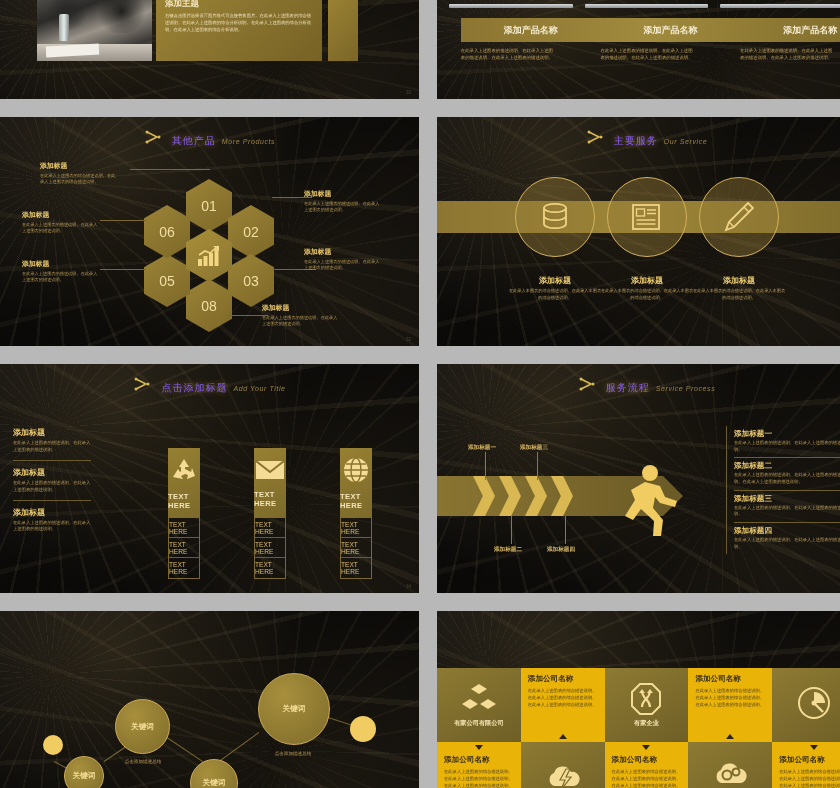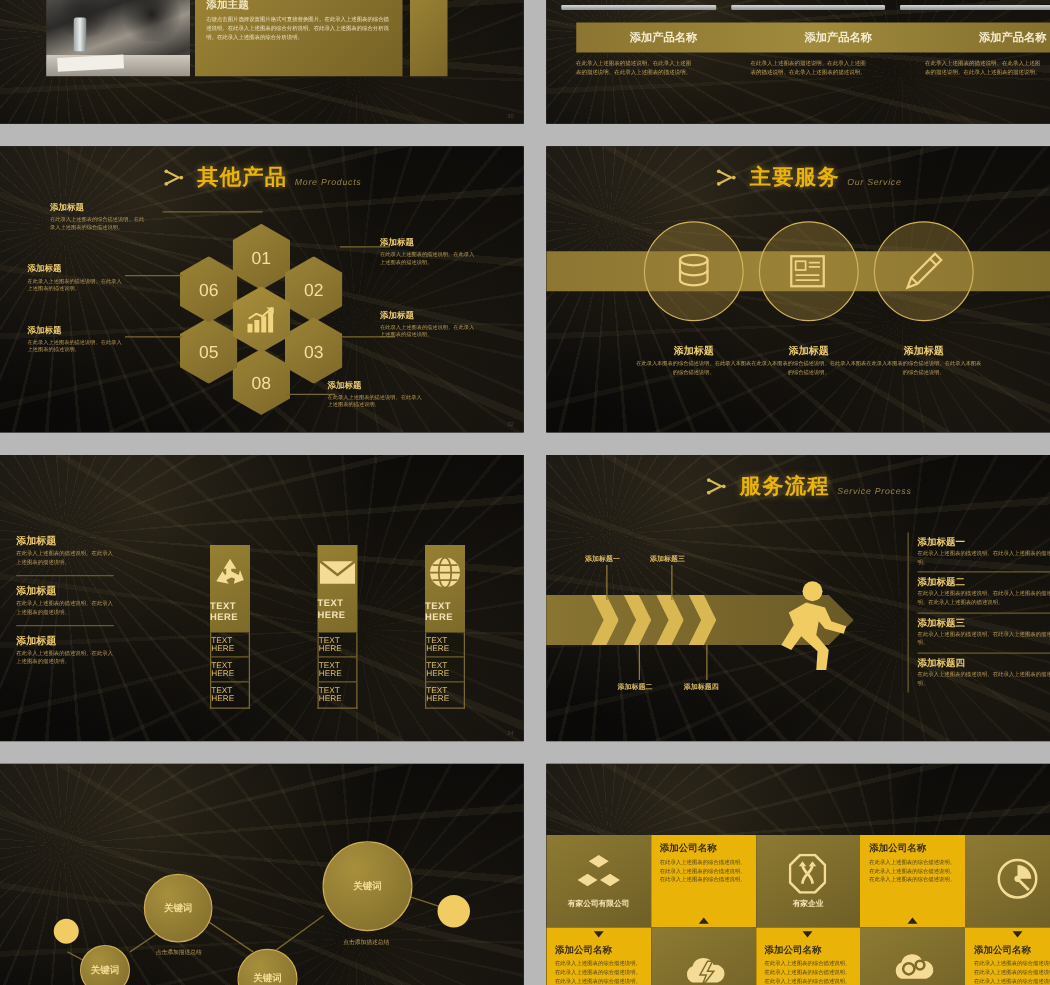--- a/index.html
+++ b/index.html
@@ -28,21 +28,21 @@
       radial-gradient(circle at 78% 72%, rgba(150,125,70,.10), rgba(0,0,0,0) 55%),
       repeating-conic-gradient(from 13deg at 12% 28%, rgba(255,230,160,.055) 0 1deg, rgba(0,0,0,0) 1deg 9deg),
       repeating-conic-gradient(from 47deg at 68% 61%, rgba(255,225,150,.045) 0 1deg, rgba(0,0,0,0) 1deg 11deg),
       linear-gradient(145deg,#151311 0%,#0a0908 45%,#100e0c 100%);
   }
   .slide > * { position:relative; z-index:1; }
 
   
   .shead{ display:flex; align-items:flex-end; justify-content:center; gap:6px; padding-top:13px;}
   .nodeicon{ width:22px; height:16px; flex:0 0 auto; margin-bottom:2px;}
-  .shead .cn{ font-size:17px; font-weight:bold; color:#eab308; letter-spacing:1px;
+  .shead .cn{ font-size:10px; font-weight:normal; color:#8b5cf6; letter-spacing:1px;
               text-shadow:0 0 6px rgba(220,180,90,.55); }
   .shead .en{ font-size:7px; color:#9c8448; letter-spacing:.6px; margin-bottom:3px; font-style:italic;}
   .body-txt{ font-size:4.4px; line-height:1.55; color:#c2a25c; }
 
   
   .s30-corner{ position:absolute; left:-14px; top:-30px; width:56px; height:70px;
     border-left:4px solid #8d7430; border-top:4px solid #8d7430; transform:skewX(-18deg); opacity:.85;}
   .s30-corner2{ position:absolute; right:-20px; top:-32px; width:56px; height:70px;
     border-right:4px solid #8d7430; border-top:4px solid #8d7430; transform:skewX(18deg); opacity:.85;}
   .s30-photo{ position:absolute; left:37px; top:-10px; width:115px; height:71px; overflow:hidden;
@@ -98,21 +98,21 @@
   .s33-cap{ position:absolute; width:96px; text-align:center;}
   .s33-cap .t{ font-size:8px; font-weight:bold; color:#edcd72; margin-bottom:2px;}
   .s33-cap .d{ font-size:4.2px; line-height:1.6; color:#bda05c;}
 
   
   .s34-left{ position:absolute; left:13px; top:63px; width:78px;}
   .s34-left .it{ padding-bottom:6px; margin-bottom:6px; border-bottom:1px solid #6a5a29;}
   .s34-left .it:last-child{ border-bottom:none;}
   .s34-left .t{ font-size:8px; font-weight:bold; color:#ecca6e; margin-bottom:2px;}
   .s34-left .d{ font-size:4.3px; line-height:1.6; color:#bb9d58;}
-  .s34-col{ position:absolute; top:72px; width:68px;padding-left:36px;}
+  .s34-col{ position:absolute; top:84px; width:68px;padding-left:36px;}
   .s34-top{ height:70px; background:linear-gradient(150deg,#968033,#7d6a2a);
      display:flex; flex-direction:column; align-items:center; justify-content:center; gap:9px;}
   .s34-top .th{ font-size:7.5px; font-weight:bold; color:#f3e4ba; letter-spacing:.4px;}
   .s34-bot{ border:1px solid #7a6830; border-top:none;}
   .s34-bot div{ height:20px; display:flex; align-items:center; justify-content:center;
      font-size:6.6px; color:#dcbd6c; border-bottom:1px solid #6d5c28;}
   .s34-bot div:last-child{ border-bottom:none;}
 
   
   .s35-arrow{ position:absolute; left:-4px; top:112px; width:250px; height:40px;
@@ -330,20 +330,30 @@
       <div class="d">在此录入本图表的综合描述说明。在此录入本图表的综合描述说明。</div>
     </div>
     <div class="s33-cap" style="left:254px;top:158px">
       <div class="t">添加标题</div>
       <div class="d">在此录入本图表的综合描述说明。在此录入本图表的综合描述说明。</div>
     </div>
     <div class="pgnum">33</div>
   </div>
 
   <div class="slide">
+    <div class="shead">
+      <svg class="nodeicon" viewBox="0 0 22 16">
+        <path d="M3 2 L13 7 L3 12" fill="none" stroke="#d9b954" stroke-width="1.6"></path>
+        <circle cx="3" cy="2" r="1.5" fill="#d9b954"></circle>
+          <circle cx="3" cy="12" r="1.5" fill="#d9b954"></circle>
+        <circle cx="15" cy="7" r="1.5" fill="#d9b954"></circle>
+      </svg>
+      <span class="cn">点击添加标题</span>
+      <span class="en">Add Your Title</span>
+    </div>
 
     <div class="s34-left">
       <div class="it">
         <div class="t">添加标题</div>
         <div class="d">在此录入上述图表的描述说明。在此录入上述图表的描述说明。</div>
       </div>
       <div class="it">
         <div class="t">添加标题</div>
         <div class="d">在此录入上述图表的描述说明。在此录入上述图表的描述说明。</div>
       </div>

